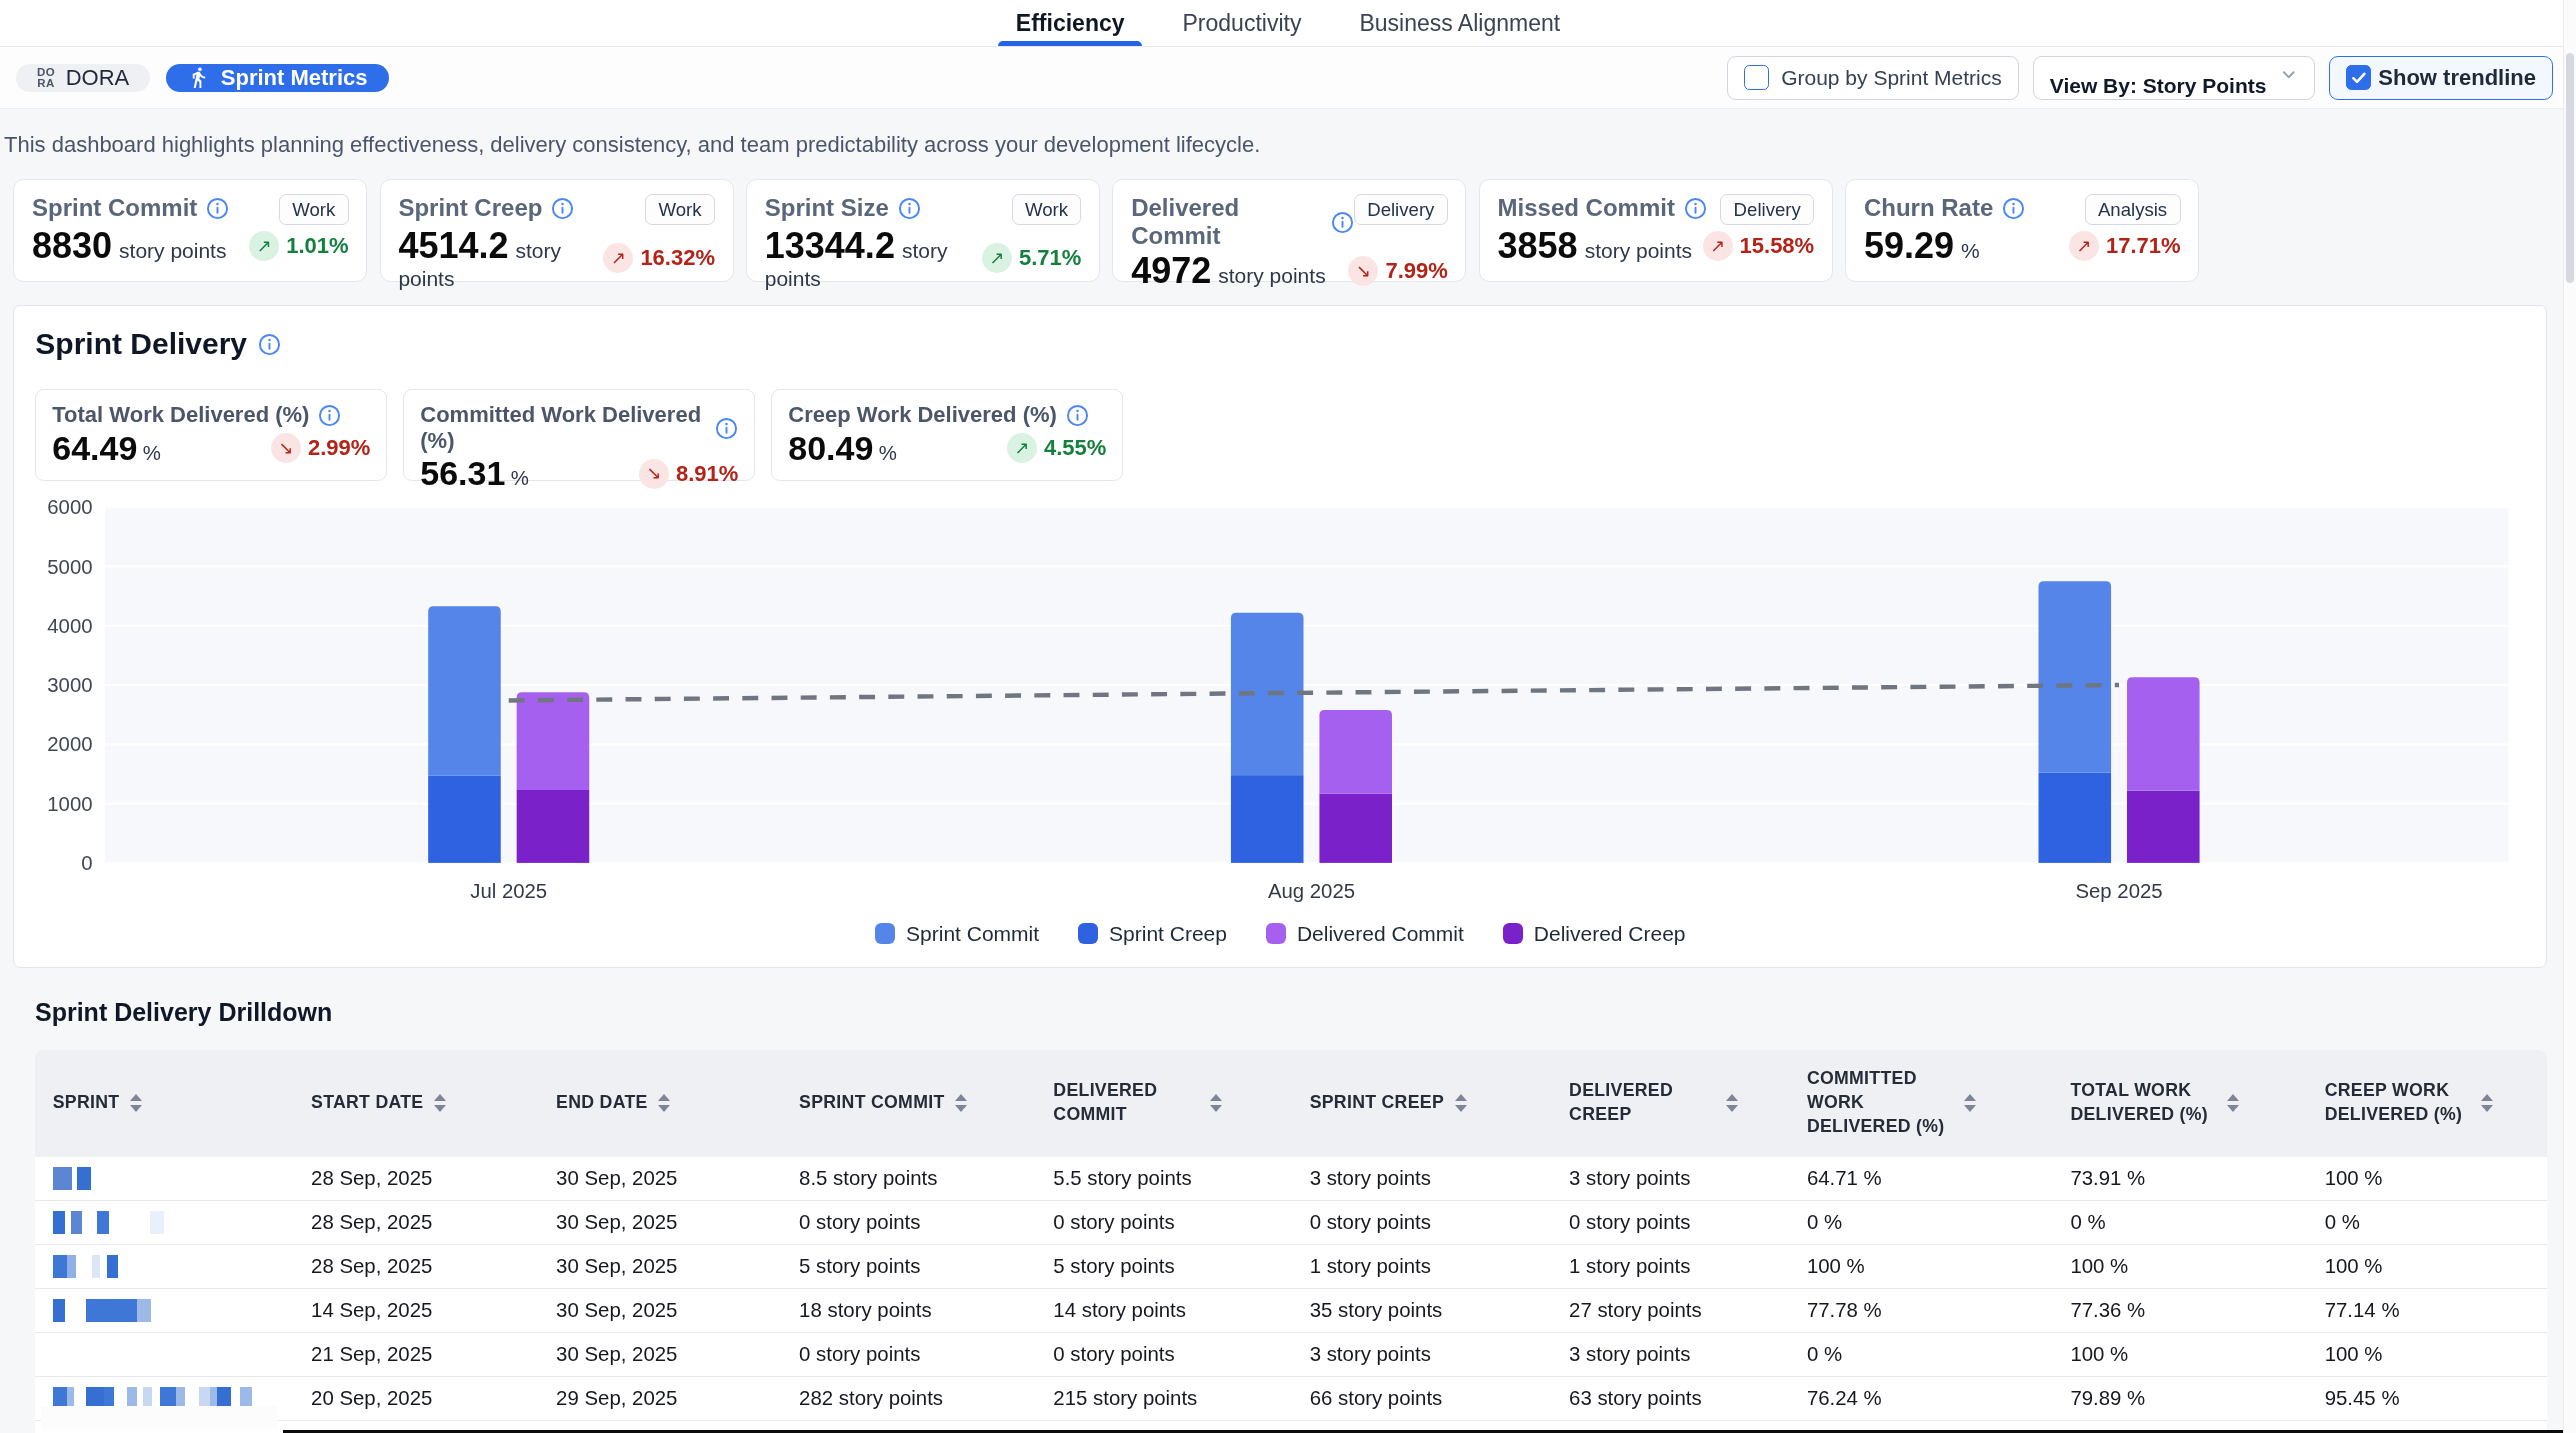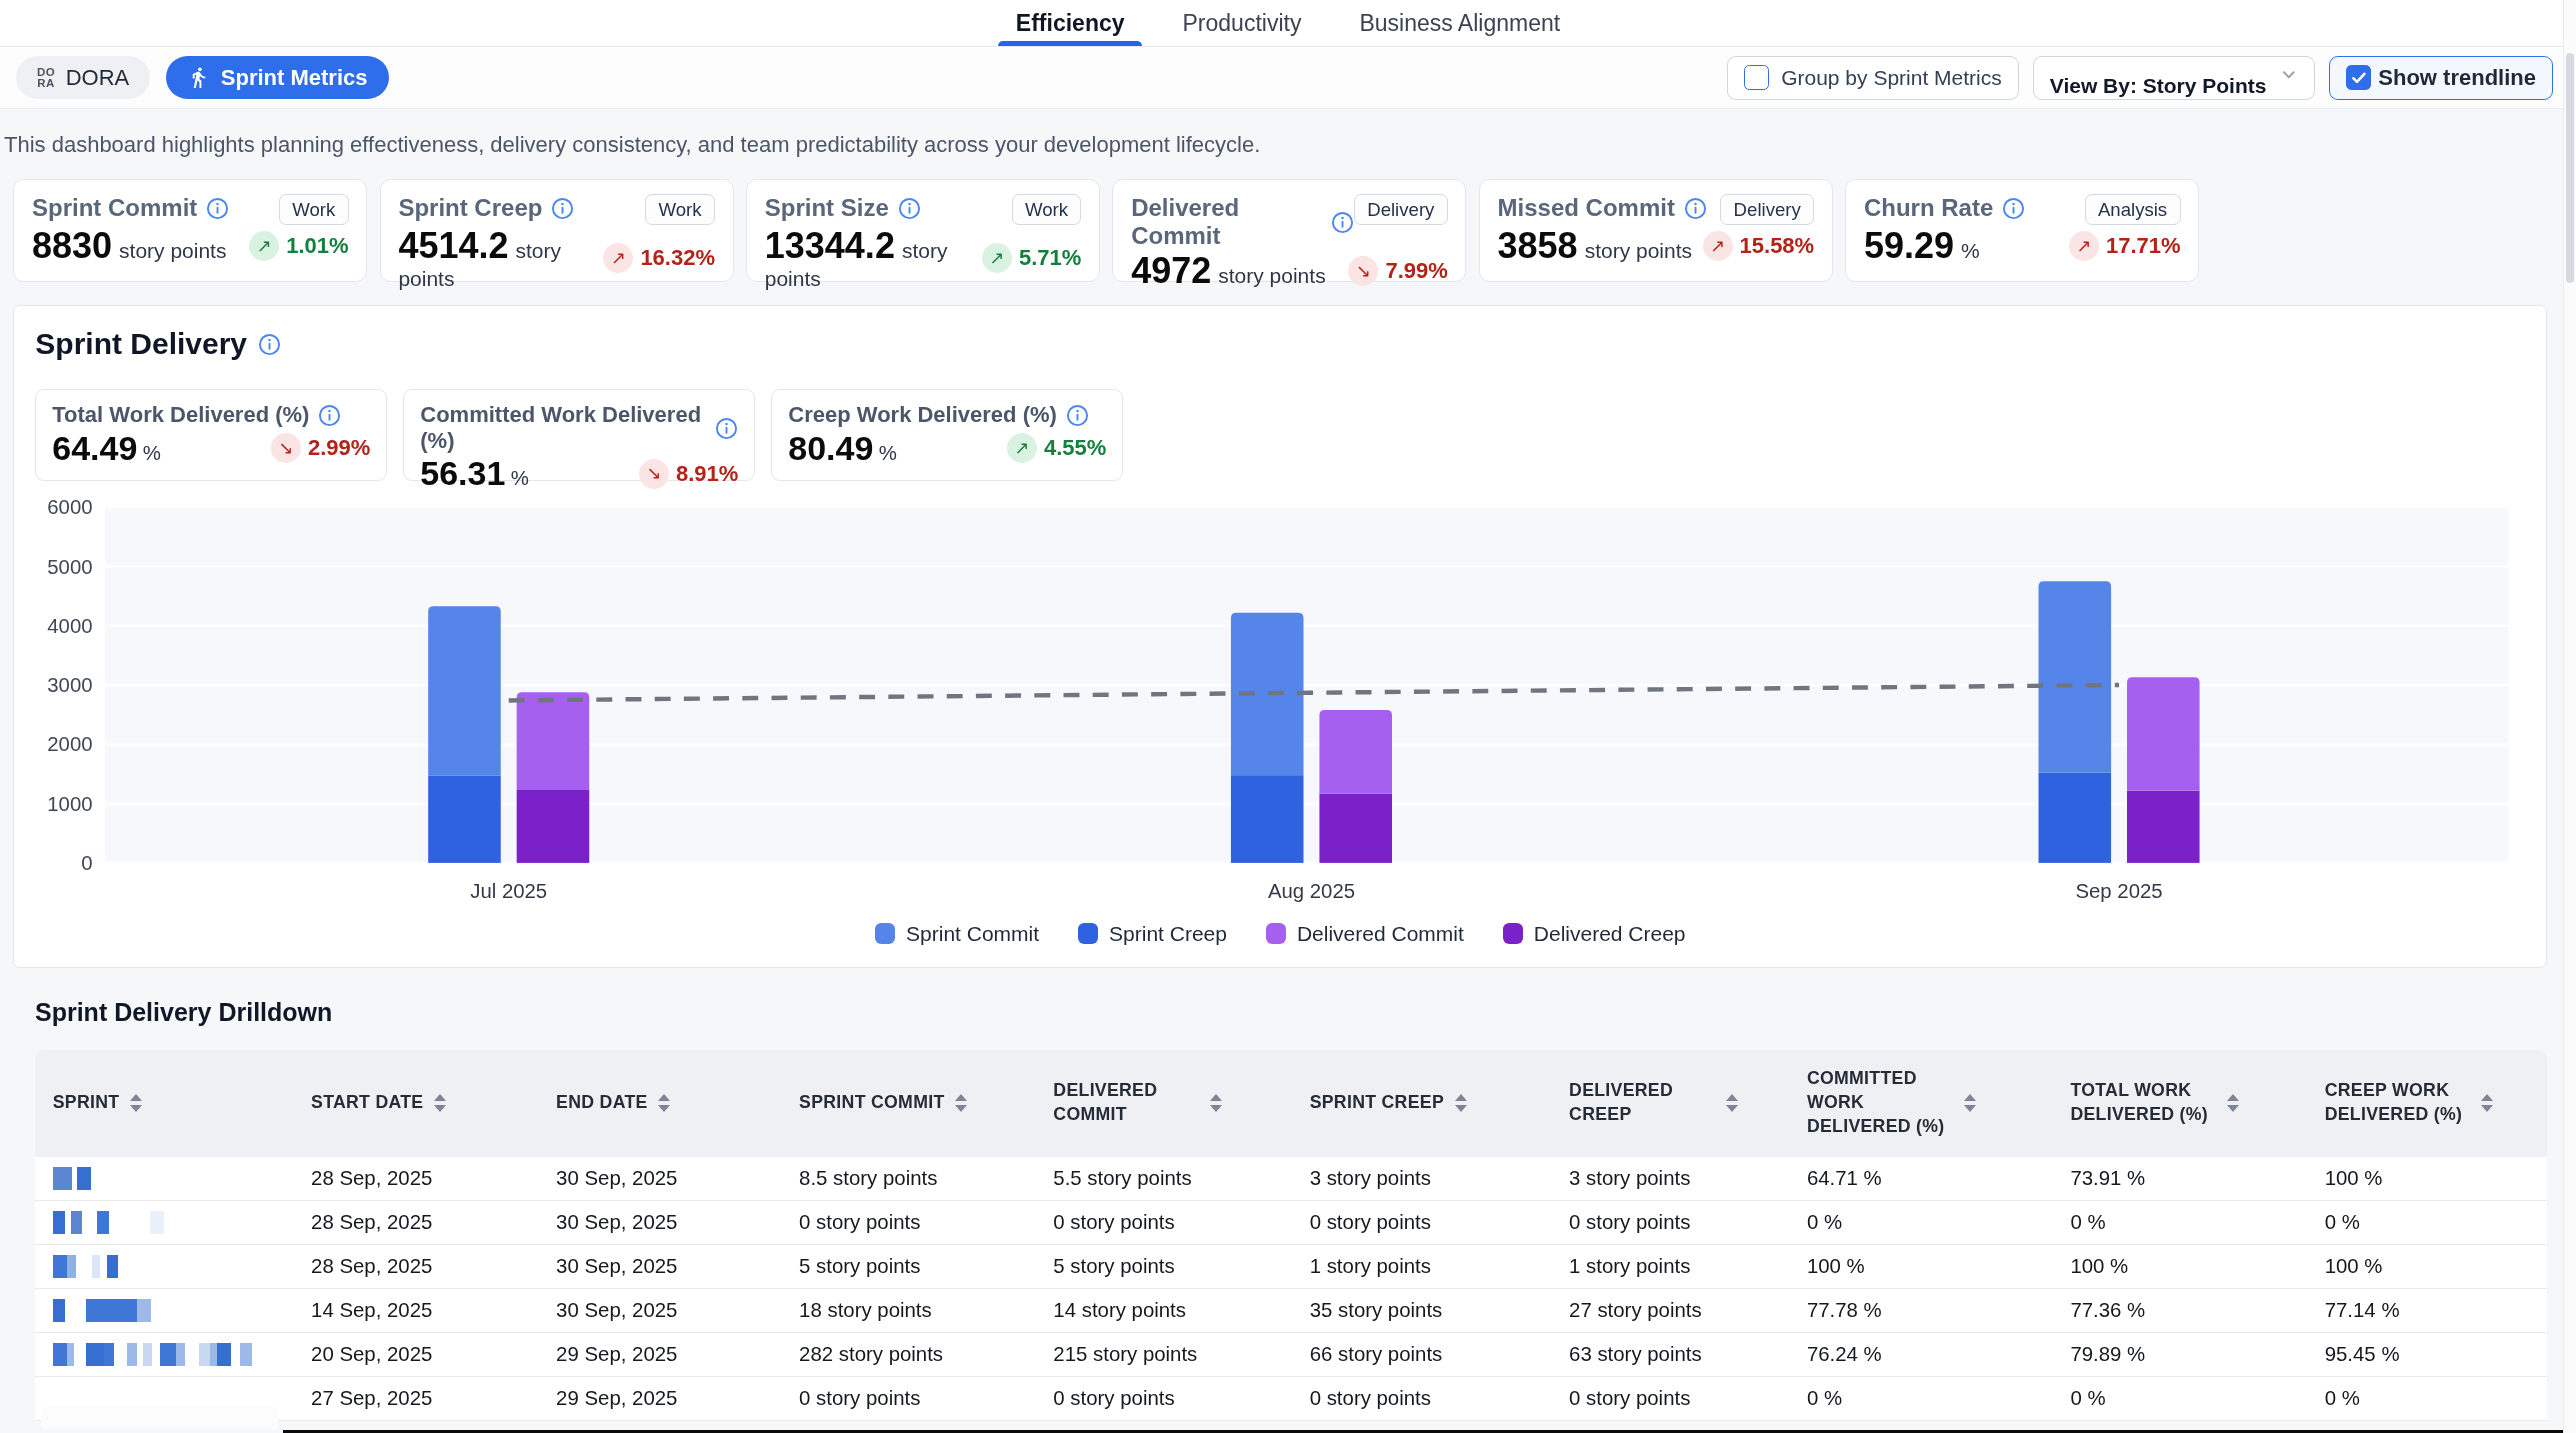--- a/index.html
+++ b/index.html
@@ -9,21 +9,21 @@
   
   .topnav { height:47px; background:#fff; border-bottom:0.9px solid #e7e9ee; display:flex; justify-content:center; }
   .tabs { display:flex; gap:51px; height:100%; }
   .tab { display:flex; align-items:center; font-size:23px; color:#3a4352; position:relative; padding:0 3.5px; cursor:pointer; }
   .tab.active { color:#0f1624; font-weight:700; }
   .tab.active::after { content:""; position:absolute; left:-14px; right:-14px; bottom:0; height:5.3px; background:#2563eb; border-radius:5.3px 5.3px 0 0; }
 
   
   .toolbar { height:62px; background:#fdfdfe; border-bottom:0.9px solid #eceef2; display:flex; align-items:center; justify-content:space-between; padding:0 23px 0 16px; }
   .tb-left { display:flex; align-items:center; gap:16px; }
-  .pill { display:flex; align-items:center; gap:10.6px; height:43px; border-radius:885px; padding:0 21px; font-size:22px; border:none; cursor:pointer; }
+  .pill { display:flex; align-items:center; gap:10.6px; height:28px; border-radius:885px; padding:0 21px; font-size:22px; border:none; cursor:pointer; }
   .pill.dora { background:#eef0f4; color:#1f2937; }
   .dora-logo { display:flex; flex-direction:column; font-size:11.5px; line-height:10.6px; font-weight:800; color:#4b5563; letter-spacing:0.4px; }
   .pill.primary { background:#2f6eea; color:#fff; font-weight:600; }
   .pill.primary svg { width:23px; height:23px; }
   .tb-right { display:flex; align-items:center; gap:14px; }
   .ctrl { display:flex; align-items:center; gap:12.4px; height:44px; background:#fff; border:0.9px solid #d0d5dd; border-radius:8.9px; padding:0 16px; font-size:21px; color:#344054; cursor:pointer; }
   .ctrl.trend { border:1.8px solid #2f6eea; background:#f3f8ff; color:#1f2937; }
   .cb { width:25px; height:25px; border:1.8px solid #2f6eea; border-radius:5.3px; background:#fff; display:flex; align-items:center; justify-content:center; }
   .cb.checked { background:#2f6eea; }
   .cb svg { width:17.7px; height:17.7px; }
@@ -535,20 +535,34 @@
           <td>18 story points</td>
           <td>14 story points</td>
           <td>35 story points</td>
           <td>27 story points</td>
           <td>77.78 %</td>
           <td>77.36 %</td>
           <td>77.14 %</td>
         </tr>
         <tr>
           <td>
+            <span class="blocks"></span>
+          </td>
+          <td>21 Sep, 2025</td>
+          <td>30 Sep, 2025</td>
+          <td>0 story points</td>
+          <td>0 story points</td>
+          <td>3 story points</td>
+          <td>3 story points</td>
+          <td>0 %</td>
+          <td>100 %</td>
+          <td>100 %</td>
+        </tr>
+        <tr>
+          <td>
             <span class="blocks">
               <i style="width: 14px; background: rgb(63, 119, 214);"></i>
               <i style="width: 7px; background: rgb(156, 185, 232);"></i>
               <i style="width: 12.4px; background: transparent;"></i>
               <i style="width: 17.7px; background: rgb(54, 111, 210);"></i>
               <i style="width: 10.6px; background: rgb(63, 119, 214);"></i>
               <i style="width: 12.4px; background: transparent;"></i>
               <i style="width: 10.6px; background: rgb(156, 185, 232);"></i>
               <i style="width: 5.3px; background: transparent;"></i>
               <i style="width: 8.9px; background: rgb(201, 216, 241);"></i>

